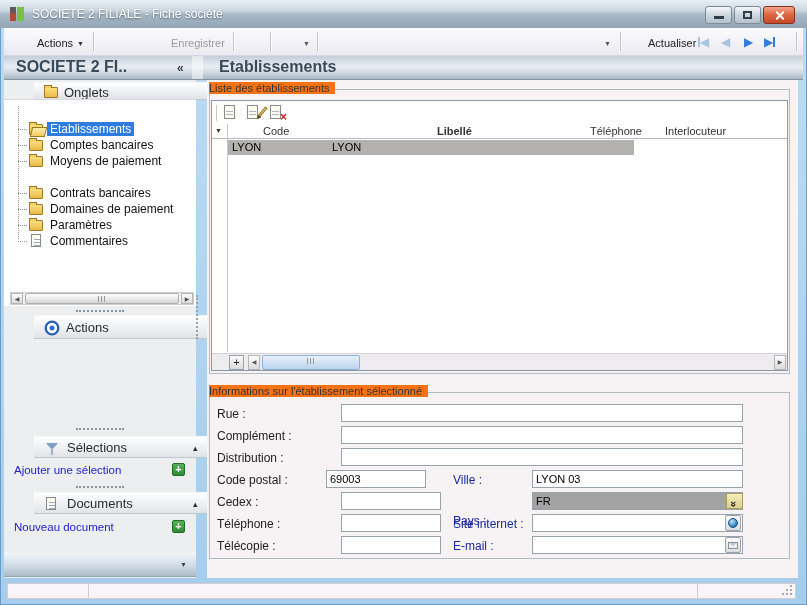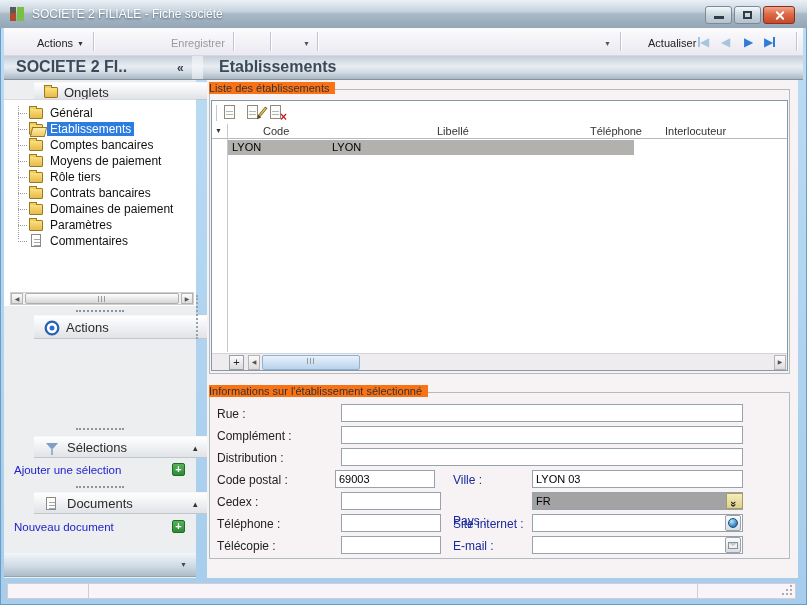--- a/index.html
+++ b/index.html
@@ -220,44 +220,34 @@
   <div id="sidebar" class="abs">
 
     <div class="secband" style="top:2px;height:18px;">
       <span class="folder" style="left:10px;top:4px;"></span>
       <span style="position:absolute;left:30px;top:2px;">Onglets</span>
       <span class="chevup" style="position:absolute;left:176px;top:2px;">«</span>
     </div>
 
     <div id="tree" class="abs">
       <div id="treeline"></div>
-      <div class="titem" style="top:5px;">
-        <span class="stub"></span>
-          <span class="folder" style="left:25px;top:3px;"></span>
-        <span class="lab">Général</span>
-      </div>
       <div class="titem sel" style="top:21px;">
         <span class="stub"></span>
           <span class="folder open" style="left:25px;top:3px;"></span>
         <span class="lab">Etablissements</span>
       </div>
       <div class="titem" style="top:37px;">
         <span class="stub"></span>
           <span class="folder" style="left:25px;top:3px;"></span>
         <span class="lab">Comptes bancaires</span>
       </div>
       <div class="titem" style="top:53px;">
         <span class="stub"></span>
           <span class="folder" style="left:25px;top:3px;"></span>
         <span class="lab">Moyens de paiement</span>
-      </div>
-      <div class="titem" style="top:69px;">
-        <span class="stub"></span>
-          <span class="folder" style="left:25px;top:3px;"></span>
-        <span class="lab">Rôle tiers</span>
       </div>
       <div class="titem" style="top:85px;">
         <span class="stub"></span>
           <span class="folder" style="left:25px;top:3px;"></span>
         <span class="lab">Contrats bancaires</span>
       </div>
       <div class="titem" style="top:101px;">
         <span class="stub"></span>
           <span class="folder" style="left:25px;top:3px;"></span>
         <span class="lab">Domaines de paiement</span>
@@ -335,21 +325,21 @@
           <span class="pencil"></span>
         </div>
       <div class="licon" style="left:56px;">
           <span class="lpage"></span>
           <span class="redx" style="right:-2px;bottom:0;">×</span>
         </div>
 
       <div id="lheader">
         <span class="caret" style="left:3px;top:3px;color:#333;">▼</span>
         <span class="hcol" style="left:51px;">Code</span>
-        <span class="hcol" style="left:225px;">Libellé</span>
+        <span class="hcol" style="left:225px;font-weight:bold;">Libellé</span>
         <span class="hcol" style="left:378px;">Téléphone</span>
         <span class="hcol" style="left:453px;">Interlocuteur</span>
       </div>
       <div id="gutterline"></div>
       <div id="lrow">
         <span class="cell" style="left:4px;">LYON</span>
         <span class="cell" style="left:104px;">LYON</span>
       </div>
 
       <div id="lbottom">
@@ -366,21 +356,21 @@
     <span class="flabel" style="left:10px;top:327px;">Rue :</span>
     <input class="fld" style="left: 134px; top: 324px; width: 402px;" value="">
 
     <span class="flabel" style="left:10px;top:349px;">Complément :</span>
     <input class="fld" style="left: 134px; top: 346px; width: 402px;" value="">
 
     <span class="flabel" style="left:10px;top:371px;">Distribution :</span>
     <input class="fld" style="left: 134px; top: 368px; width: 402px;" value="">
 
     <span class="flabel" style="left:10px;top:393px;">Code postal  :</span>
-    <input class="fld" style="left: 128px; top: 390px; width: 100px;" value="69003">
+    <input class="fld" style="left: 119px; top: 390px; width: 100px;" value="69003">
     <span class="flabel blue" style="left:246px;top:393px;">Ville :</span>
     <input class="fld" style="left: 325px; top: 390px; width: 211px;" value="LYON 03">
 
     <span class="flabel" style="left:10px;top:415px;">Cedex :</span>
     <input class="fld" style="left: 134px; top: 412px; width: 100px;" value="">
     <span class="flabel blue" style="left:246px;top:434px;">Pays :</span>
     <input class="fld" id="pays-fld" style="left: 325px; top: 412px; width: 211px;" value="FR">
     <span id="pays-btn" style="left:519px;top:413px;"><span class="chevdn">»</span></span>
 
     <span class="flabel" style="left:10px;top:437px;">Téléphone :</span>

